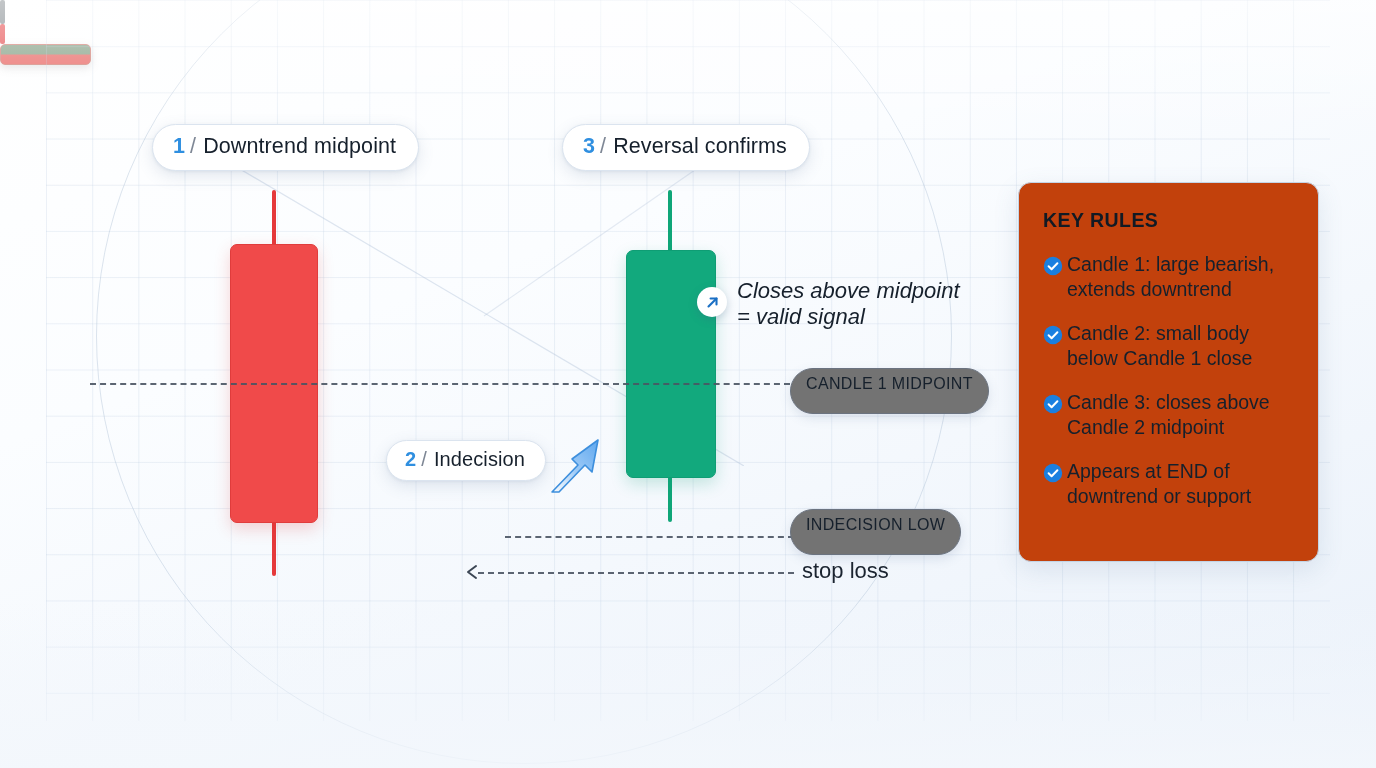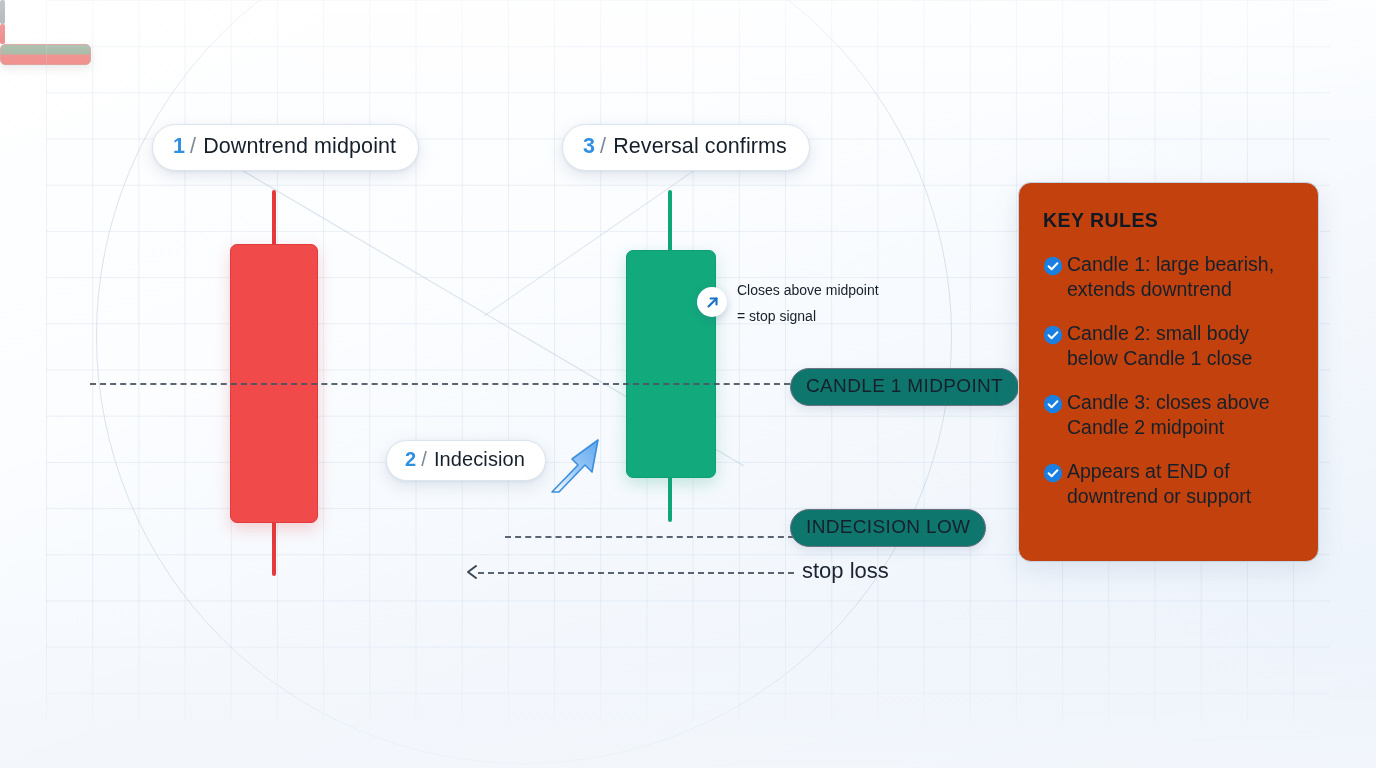--- a/index.html
+++ b/index.html
@@ -81,42 +81,42 @@
   .dash-line {
     position:absolute; height:0; border-top:2px dashed #4b5563; opacity:.9;
   }
   #midpoint-line { left:90px; top:383px; width:700px; }
   #indecision-line { left:505px; top:536px; width:289px; }
   #stoploss-line { left:478px; top:572px; width:316px; }
   #stoploss-arrow { position:absolute; left:464px; top:563px; width:18px; height:18px; }
 
   
   .pill-tag {
-    position:absolute; background:#0f766e; border:1.4px solid #6b7380;
-    border-radius:999px; padding:6px 15px 8px;
-    font-size:19px; letter-spacing:.35px; color:#16202c; white-space:nowrap;
+    position:absolute; background:#737373; border:1.4px solid #6b7380;
+    border-radius:999px; padding:6px 15px 20px;
+    font-size:16px; letter-spacing:.35px; color:#16202c; white-space:nowrap;
     box-shadow:0 4px 11px rgba(90,115,150,.17);
   }
   #pill-midpoint   { left:790px; top:368px; }
   #pill-indecision { left:790px; top:509px; }
   #stop-loss-text {
     position:absolute; left:802px; top:558px;
     font-size:22px; color:#1b2430; white-space:nowrap;text-align:right;
   }
 
   
   #callout-arrow {
     position:absolute; left:697px; top:287px; width:30px; height:30px;
     background:#fff; border-radius:50%;
     box-shadow:0 3px 9px rgba(60,90,130,.25);
     display:flex; align-items:center; justify-content:center;
   }
   #callout-text {
     position:absolute; left:737px; top:278px; width:240px;
-    font-size:14px; line-height:25.5px; color:#16202c;
+    font-size:22px; line-height:25.5px; color:#16202c;font-style:italic;
   }
   #blue-arrow { position:absolute; left:548px; top:432px; width:60px; height:64px; }
 
   
   #key-panel {
     position:absolute; left:1018px; top:182px; width:301px; height:380px;
     background:#c2410c; border:1.3px solid #c3d4e6; border-radius:13px;
     box-shadow:0 8px 26px rgba(80,110,150,.14);
     padding:26px 22px 0 24px;
   }
@@ -181,21 +181,21 @@
 </div>
 
 <div id="callout-arrow">
   <svg width="17" height="17" viewBox="0 0 17 17">
     <path d="M4.5 12.5 L12.5 4.5" stroke="#1a6fc4" stroke-width="2.1" stroke-linecap="round"></path>
     <path d="M6.6 4.5 L12.5 4.5 L12.5 10.4" fill="none" stroke="#1a6fc4" stroke-width="2.1" stroke-linecap="round" stroke-linejoin="round"></path>
   </svg>
 </div>
 <div id="callout-text">
   <div>Closes above midpoint</div>
-  <div>= stop signal</div>
+  <div>= valid signal</div>
 </div>
 
 <svg id="blue-arrow" viewBox="0 0 60 64">
   <defs>
     <linearGradient id="bag" x1="0" y1="1" x2="1" y2="0">
       <stop offset="0%" stop-color="#bfdcfa" stop-opacity="0"></stop>
       <stop offset="45%" stop-color="#9fcbf7"></stop>
       <stop offset="100%" stop-color="#5fa8ef"></stop>
     </linearGradient>
   </defs>

